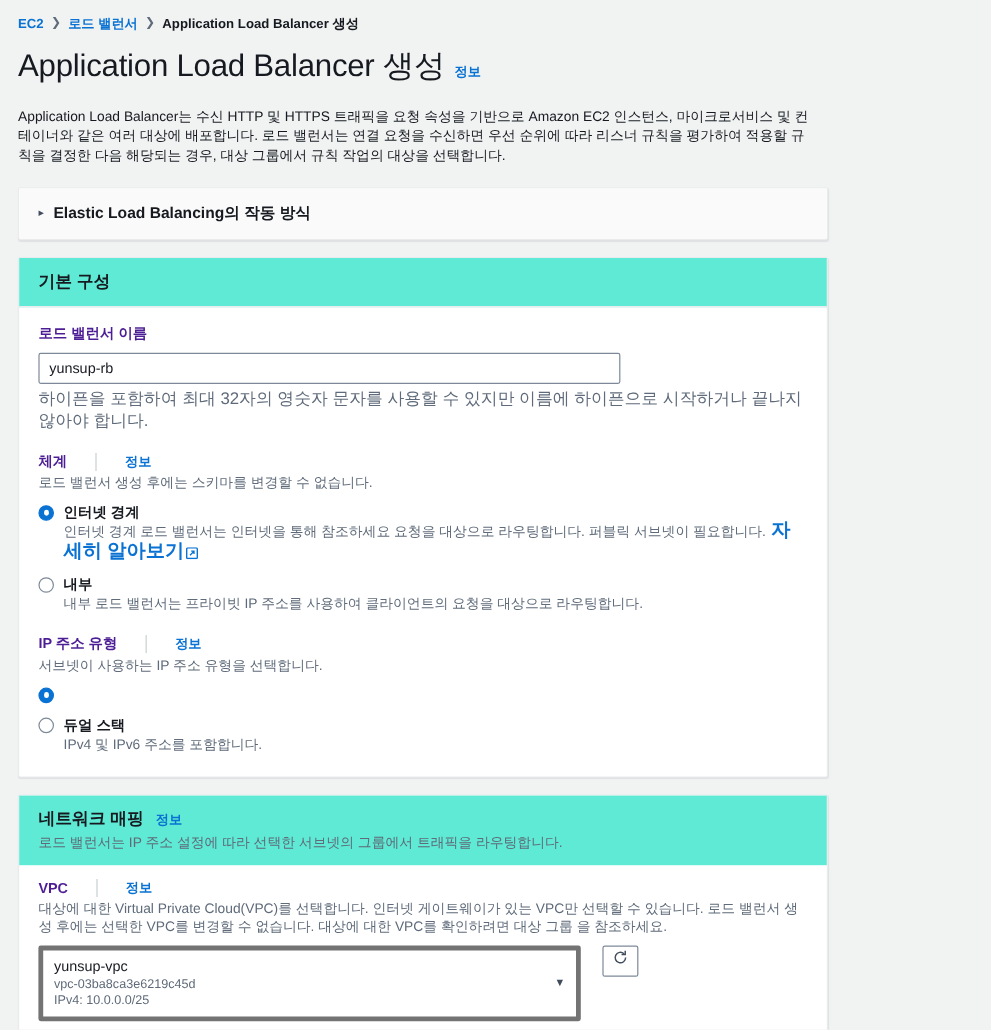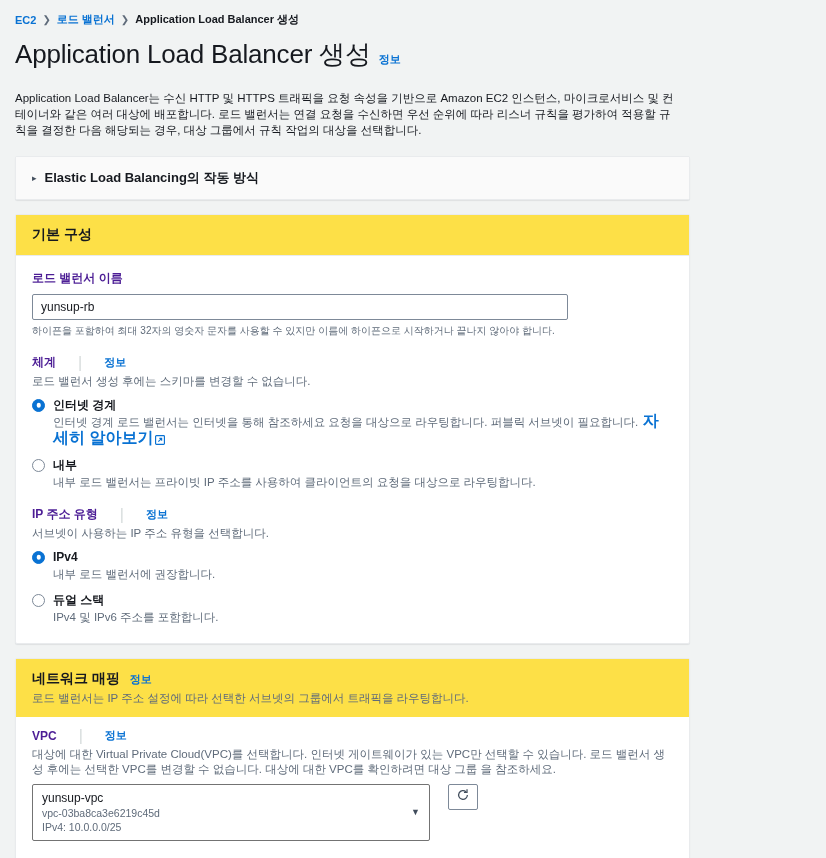--- a/index.html
+++ b/index.html
@@ -40,21 +40,21 @@
   
   .panel {
     margin: 14px 0 0 15px;
     width: 675px;
     background: #ffffff;
     border: 1px solid #e9ebed;
     border-radius: 2px;
     box-shadow: 0 1px 1px 0 rgba(0,28,36,.08);
   }
   .panel-header {
-    background: #fde047;
+    background: #5eead4;
     border-bottom: 1px solid #e9ebed;
     padding: 11px 16px;
     font-size: 14px; font-weight: 700;
   }
   .panel-header.no-border { border-bottom: none; }
   .panel-header .sub {
     display:block; font-weight: 400; font-size: 11.5px; color: #5f6b7a; margin-top: 3px;
   }
   .expandable {
     background: #fafafa;
@@ -65,25 +65,25 @@
   }
   .caret { font-size: 9px; color: #414d5c; }
   .panel-body { padding: 14px 16px 18px 16px; }
 
   
   .field { margin-bottom: 16px; }
   .label { font-size: 12px; font-weight: 700; color: #4c1d95; }
   .label-row { display:flex; align-items:center; gap: 22px; }
   .divider-pipe { color: #d5dbdb; font-weight: 400; }
   .desc { font-size: 11.5px; color: #5f6b7a; line-height: 15px; margin-top: 2px; }
-  .constraint { font-size: 10px; color: #5f6b7a; margin-top: 4px; }
+  .constraint { font-size: 14px; color: #5f6b7a; margin-top: 4px; }
 
   input.text-input {
     margin-top: 7px;
-    width: 536px; height: 26px;
+    width: 485px; height: 26px;
     padding: 2px 8px;
     font-size: 12px; color: #16191f;
     border: 1px solid #7d8998; border-radius: 2px;
     background: #fff;
     font-family: "Liberation Sans", "DejaVu Sans", sans-serif;
   }
 
   
   .radio-group { margin-top: 9px; }
   .radio-item { display: flex; gap: 8px; margin-bottom: 11px; align-items: flex-start; }
@@ -101,23 +101,23 @@
   }
   .radio-texts { line-height: 15px; }
   .radio-title { font-size: 12px; font-weight: 700; display: block; }
   .radio-desc { font-size: 11.5px; color: #5f6b7a; }
   .ext-link { color: #0972d3; font-weight: 700; text-decoration: none; }
   .ext-icon { display:inline-block; vertical-align: -2px; margin-left: 2px; }
 
   
   .select {
     margin-top: 7px;
-    width: 398px;
+    width: 452px;
     min-height: 26px;
-    border: 1px solid #737373; border-radius: 2px;
+    border: 4px solid #737373; border-radius: 2px;
     background: #fff;
     display: flex; align-items: center; justify-content: space-between;
     padding: 6px 9px;
     font-size: 12px;
     cursor: pointer;
   }
   .select .sel-main { line-height: 15px; }
   .select .sel-sub { font-size: 10.5px; color: #5f6b7a; line-height: 14px; }
   .chev { color: #414d5c; font-size: 9px; margin-left: 8px; }
 
@@ -201,24 +201,20 @@
         <div class="label-row">
           <span class="label">IP 주소 유형</span>
           <span class="divider-pipe">|</span>
           <a class="info-link" href="#">정보</a>
         </div>
         <div class="desc">서브넷이 사용하는 IP 주소 유형을 선택합니다.</div>
 
         <div class="radio-group">
           <div class="radio-item">
             <span class="radio checked"></span>
-            <span class="radio-texts">
-              <span class="radio-title">IPv4</span>
-              <span class="radio-desc">내부 로드 밸런서에 권장합니다.</span>
-            </span>
           </div>
           <div class="radio-item">
             <span class="radio"></span>
             <span class="radio-texts">
               <span class="radio-title">듀얼 스택</span>
               <span class="radio-desc">IPv4 및 IPv6 주소를 포함합니다.</span>
             </span>
           </div>
         </div>
       </div>

